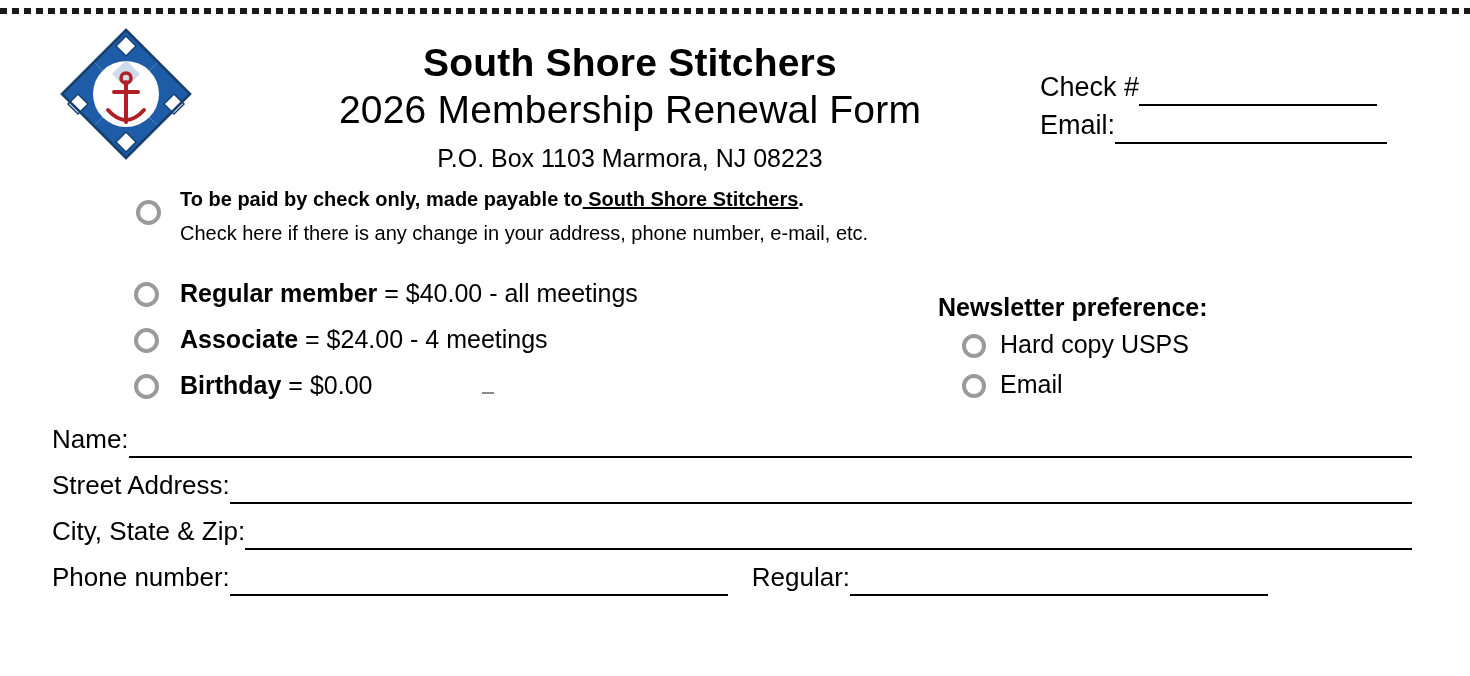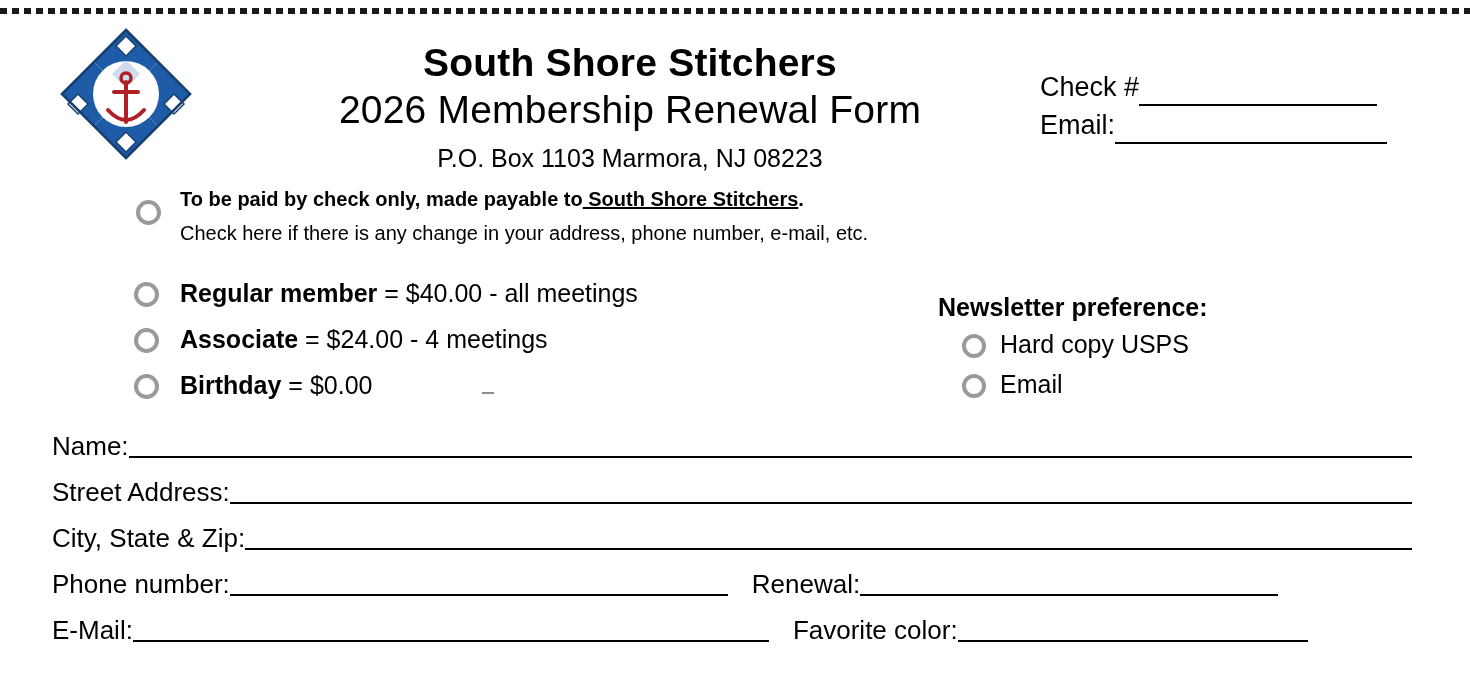--- a/index.html
+++ b/index.html
@@ -180,21 +180,21 @@
 
   
   .fields {
     position: absolute;
     left: 52px;
     top: 416px;
     width: 1360px;
   }
   .field-row {
     display: flex;
-    align-items: flex-end;
+    align-items: center;
     height: 46px;
     font-size: 26px;
     white-space: nowrap;
   }
   .field-label { flex: none; }
   .rule {
     border-bottom: 2px solid #000;
     height: 22px;
     flex: none;
     align-self: flex-end;
@@ -310,27 +310,20 @@
 
     <div class="field-row">
       <span class="field-label">City, State &amp; Zip:</span>
       <span class="rule grow"></span>
     </div>
 
     <div class="field-row">
       <span class="field-label">Phone number:</span>
       <span class="rule rule-phone"></span>
       <span class="gap"></span>
-      <span class="field-label">Renewal:</span>
+      <span class="field-label">Regular:</span>
       <span class="rule rule-birthday"></span>
     </div>
 
-    <div class="field-row">
-      <span class="field-label">E-Mail:</span>
-      <span class="rule rule-email"></span>
-      <span class="gap"></span>
-      <span class="field-label">Favorite color:</span>
-      <span class="rule rule-color"></span>
-    </div>
 
   </div>
 
 </div>
 
 </body></html>

